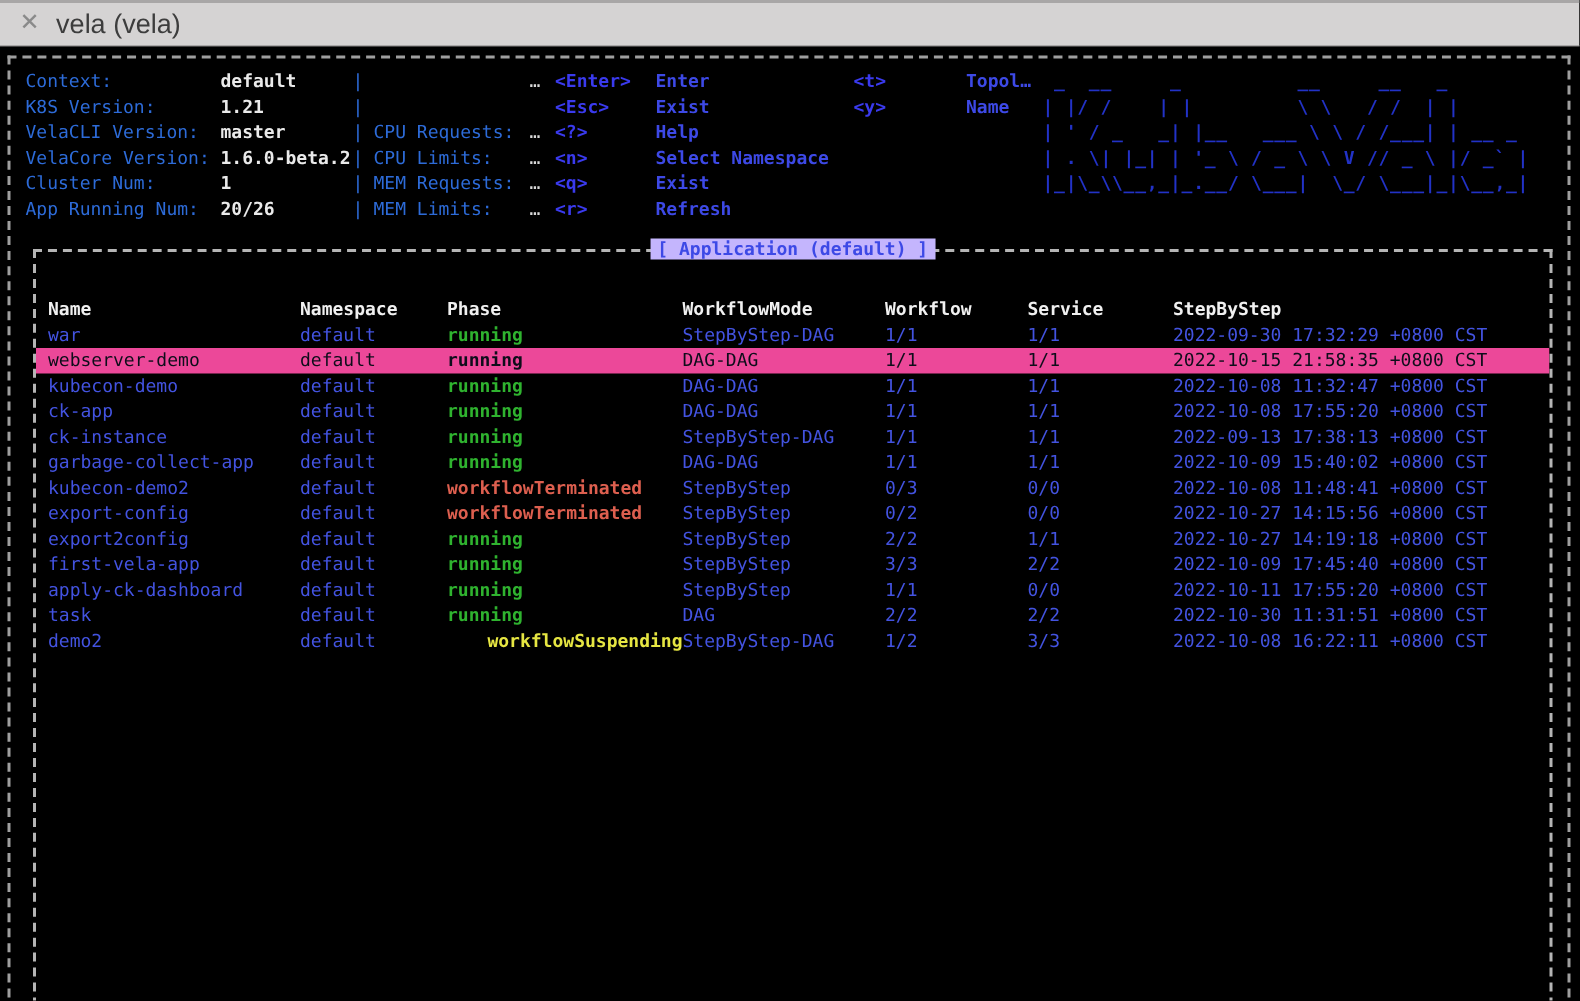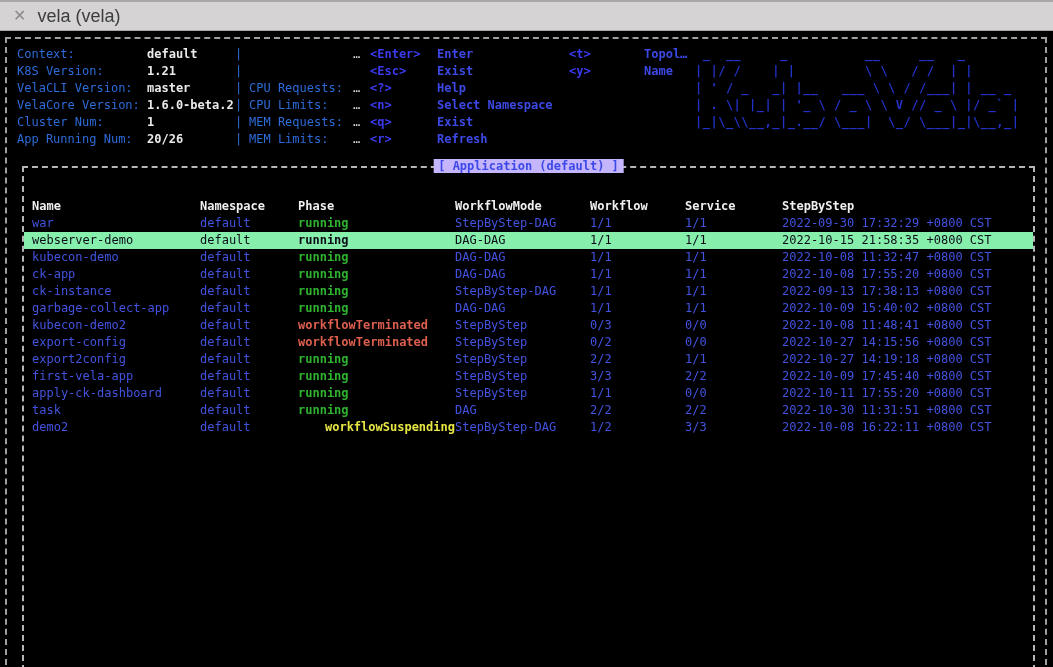--- a/index.html
+++ b/index.html
@@ -55,21 +55,21 @@
   .c-mode  { width:135px; }
   .c-wf    { width:95px; }
   .c-svc   { width:97px; }
   .c-time  { flex:1; }
 
   .trow span { color:#4353e0; }
   .trow .c-time { color:#4353e0; }
   .phase-green  .c-phase { color:#2fb32f; font-weight:bold; }
   .phase-red    .c-phase { color:#dd5f4f; font-weight:bold; }
   .phase-yellow .c-phase { color:#e6e642; font-weight:bold;text-align:right; }
-  .trow.selected { background:#86efac; }
+  .trow.selected { background:#ec4899; }
   .trow.selected span { color:#0d0d1a !important; }
 </style>
 </head>
 <body>
 
 <div class="titlebar">
   <span class="close-icon">✕</span>
   <span class="window-title">vela (vela)</span>
 </div>
 

